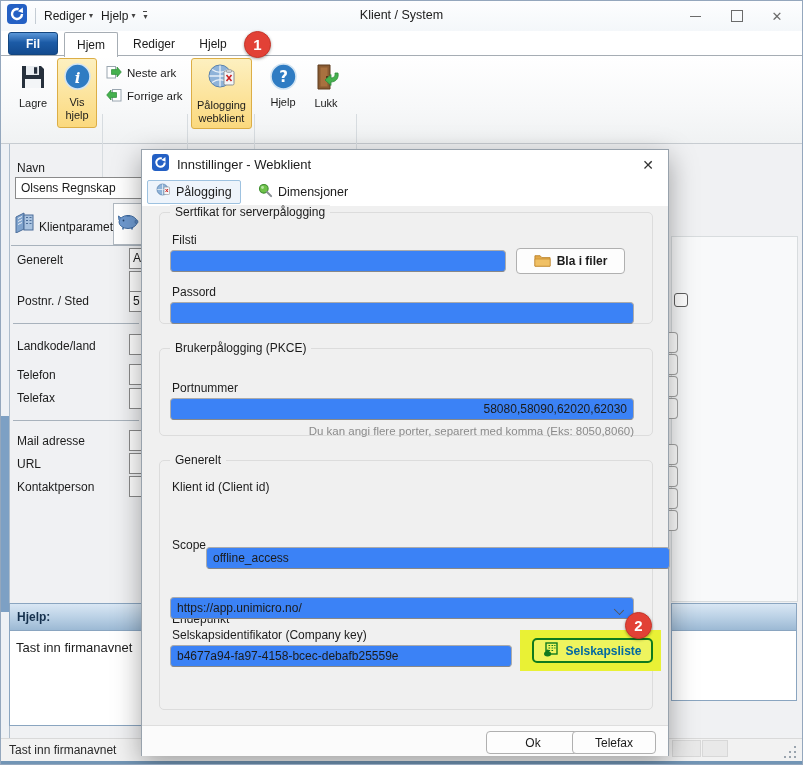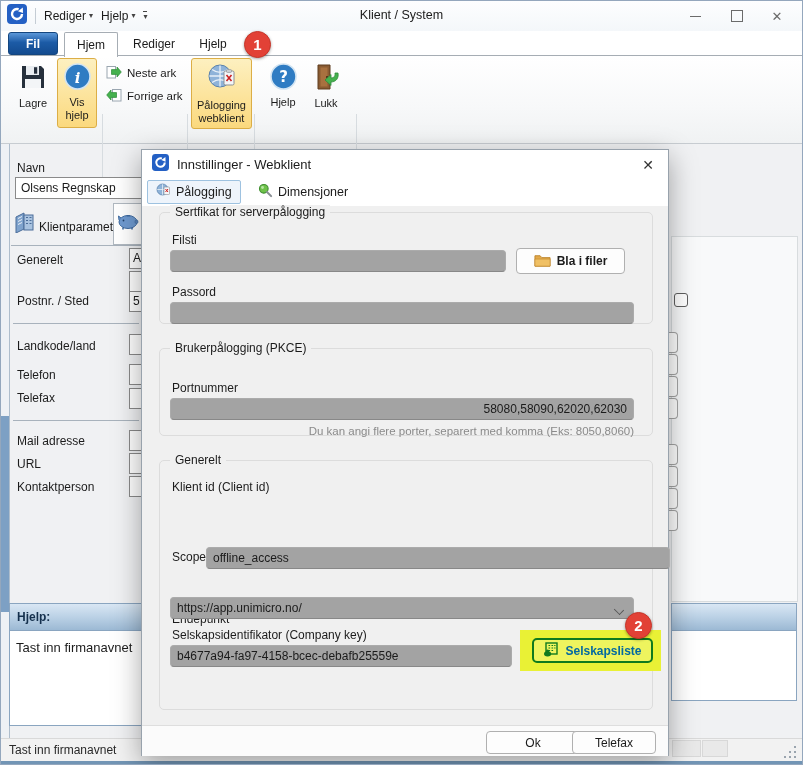--- a/index.html
+++ b/index.html
@@ -62,21 +62,21 @@
   .dialog{position:absolute;left:140px;top:148px;width:528px;height:607px;background:#f0f0f0;border:1px solid #98a2ac;box-shadow:0 8px 26px rgba(0,0,0,.35);box-sizing:border-box;z-index:10;}
   .dlg-title{position:absolute;left:0;top:0;width:100%;height:29px;background:#fff;display:flex;align-items:center;padding:0 10px;box-sizing:border-box;gap:8px;}
   .dlg-title .t{font-size:13px;color:#1b1b1b;}
   .dlg-close{position:absolute;right:10px;top:6px;width:20px;height:18px;display:flex;align-items:center;justify-content:center;font-size:14px;color:#333;}
   .dlg-tabs{position:absolute;left:0;top:29px;width:100%;height:27px;background:#fff;}
   .dtab{position:absolute;top:1px;height:24px;display:flex;align-items:center;gap:5px;font-size:12.5px;color:#1b1b1b;padding:0 8px;box-sizing:border-box;}
   .dtab.active{left:5px;border:1px solid #9ec2e0;background:#eef4fb;border-radius:2px;}
   .dtab.idle{left:108px;}
   .fs{position:absolute;border:1px solid #dcdcdc;border-radius:5px;box-sizing:border-box;}
   .fs .legend{position:absolute;top:-8px;left:10px;background:#f0f0f0;padding:0 5px;font-size:12px;color:#1b1b1b;white-space:nowrap;}
-  .dinp{position:absolute;height:22px;background:#a3a3a3;border:1px solid #ababab;border-bottom-color:#888;border-radius:4px;font-size:12px;color:#1b1b1b;padding:0 6px;box-sizing:border-box;font-family:inherit;}
+  .dinp{position:absolute;height:22px;background:#3b82f6;border:1px solid #ababab;border-bottom-color:#888;border-radius:4px;font-size:12px;color:#1b1b1b;padding:0 6px;box-sizing:border-box;font-family:inherit;}
   .dinp.right{text-align:right;}
   .hint{position:absolute;font-size:11.5px;color:#8a8a8a;text-align:right;}
   .dbtn{position:absolute;background:#fdfdfd;border:1px solid #b0b0b0;border-radius:4px;font-size:12px;color:#1b1b1b;display:flex;align-items:center;justify-content:center;gap:6px;box-sizing:border-box;font-family:inherit;}
   .combo-chev{position:absolute;right:10px;top:8px;width:7px;height:7px;border-right:1.4px solid #555;border-bottom:1.4px solid #555;transform:rotate(45deg) scale(1,.8);}
   .hlyellow{position:absolute;left:378px;top:480px;width:141px;height:41px;background:#e9f135;z-index:1;}
   .companybtn{left:390px;top:488px;width:121px;height:25px;background:rgba(255,255,220,.25);border:2px solid #0f7a1e;border-radius:5px;z-index:2;font-weight:bold;color:#0369a1;}
   .dlg-footer{position:absolute;left:0;top:575px;width:100%;height:31px;background:#fbfbfb;border-top:1px solid #dedede;box-sizing:border-box;}
 </style>
 </head>
 <body>
@@ -358,21 +358,21 @@
       <span class="legend">Brukerpålogging (PKCE)</span>
     </div>
     <div class="lbl" style="left:30px;top:231px;">Portnummer</div>
     <input class="dinp right" style="left: 28px; top: 248px; width: 464px;" readonly="" value="58080,58090,62020,62030">
     <div class="hint" style="left:28px;top:275px;width:464px;">Du kan angi flere porter, separert med komma (Eks: 8050,8060)</div>
 
     <div class="fs" style="left:17px;top:310px;width:494px;height:250px;">
       <span class="legend">Generelt</span>
     </div>
     <div class="lbl" style="left:30px;top:330px;">Klient id (Client id)</div>
-    <div class="lbl" style="left:30px;top:400px;">Scope</div>
+    <div class="lbl" style="left:30px;top:388px;">Scope</div>
     <input class="dinp" style="left: 28px; top: 397px; width: 464px; margin-left: 36px;" readonly="" value="offline_access">
     <div class="lbl" style="left:30px;top:430px;margin-top:32px;">Endepunkt</div>
     <div class="dinp" style="left:28px;top:447px;width:464px;display:flex;align-items:center;">
       <span>https://app.unimicro.no/</span>
       <span class="combo-chev"></span>
     </div>
     <div class="lbl" style="left:30px;top:478px;">Selskapsidentifikator (Company key)</div>
     <input class="dinp" style="left: 28px; top: 495px; width: 342px;" readonly="" value="b4677a94-fa97-4158-bcec-debafb25559e">
     <div class="hlyellow"></div>
     <button class="dbtn companybtn">

